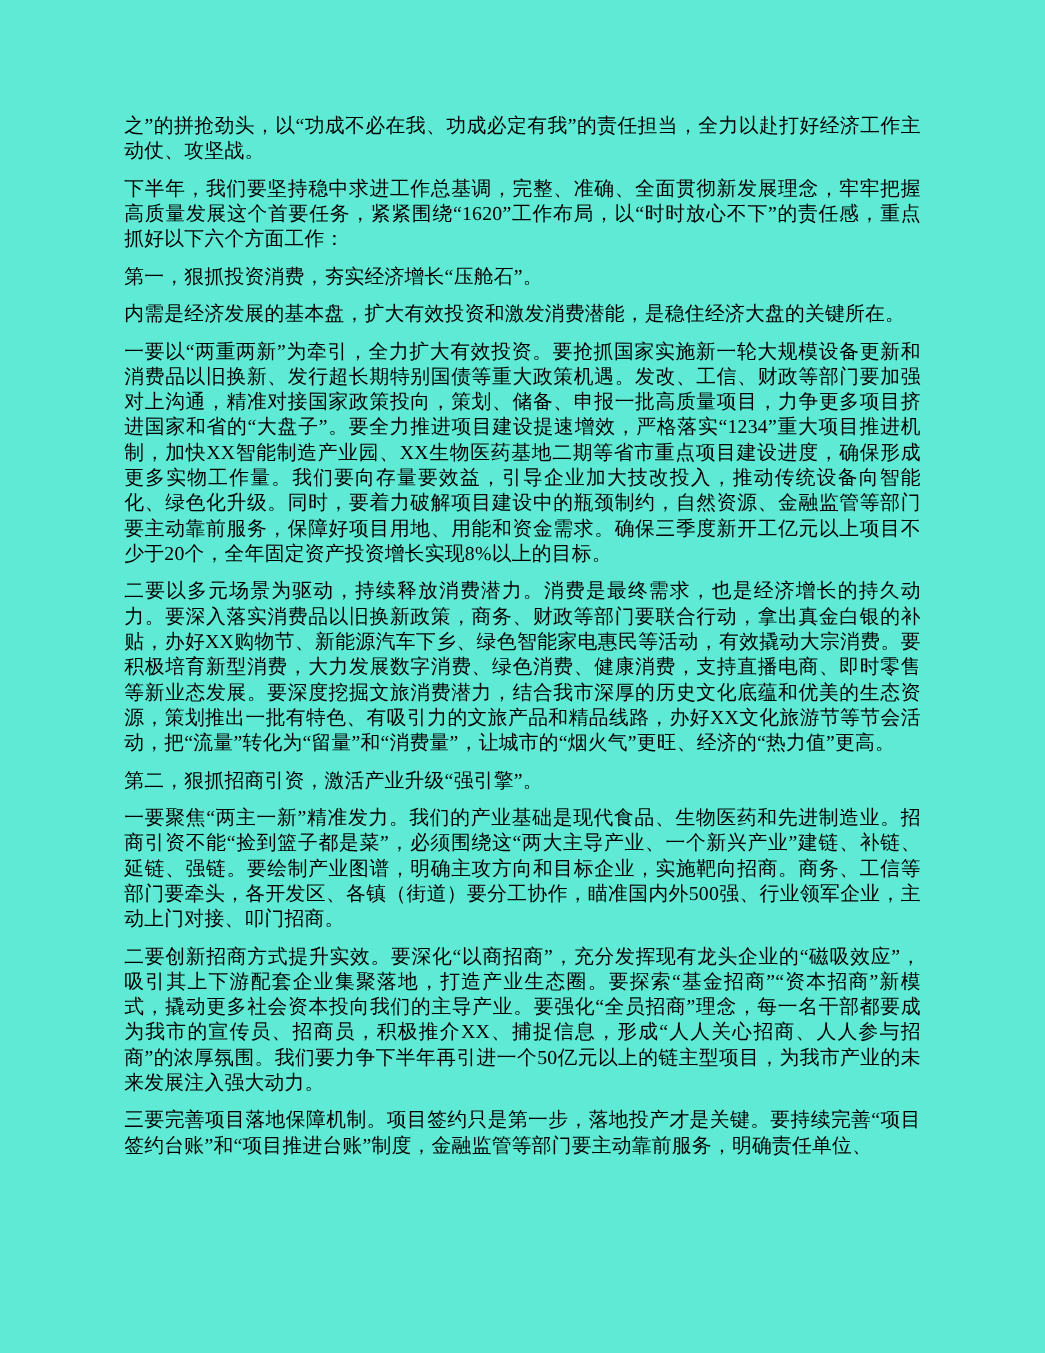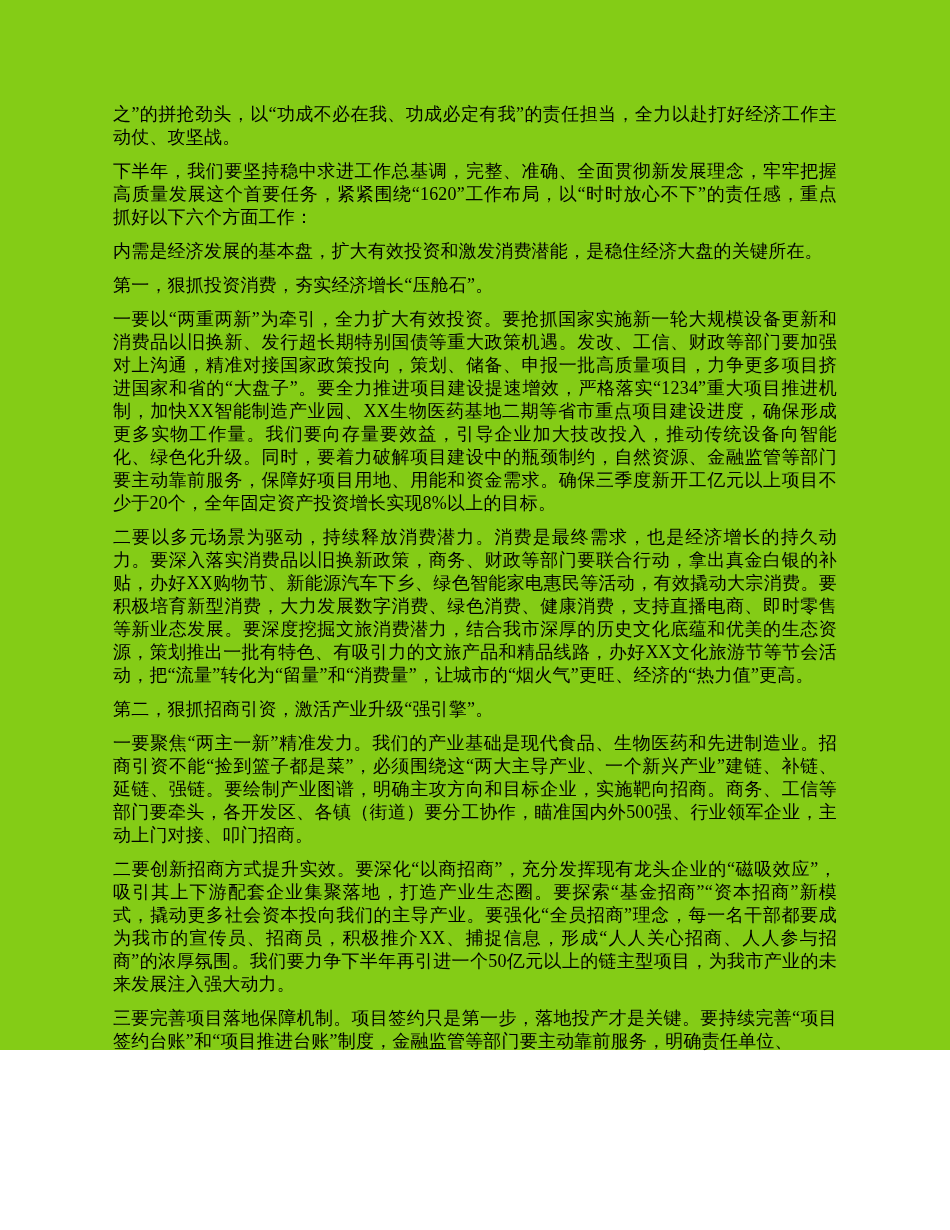--- a/index.html
+++ b/index.html
@@ -10,23 +10,23 @@
   }
   body {
     width: 950px;
     height: 1230px;
     overflow: hidden;
     font-family: "Liberation Serif", "DejaVu Serif", serif;
     color: #000000;
   }
   .page {
     width: 950px;
-    height: 1050px;
+    height: 1230px;
     padding: 103px 113px 40px 113px;
-    background: #84cc16;
+    background: #5eead4;
   }
   .doc p {
     margin: 0 0 11px 0;
     font-size: 18px;
     line-height: 23px;
     letter-spacing: 0.2px;
     text-align: justify;
     text-justify: inter-ideograph;
     word-break: break-all;
   }
@@ -34,22 +34,22 @@
     margin-bottom: 0;
   }
 </style>
 </head>
 <body>
 
 <div class="page">
   <div class="doc">
       <p>之”的拼抢劲头，以“功成不必在我、功成必定有我”的责任担当，全力以赴打好经济工作主动仗、攻坚战。</p>
       <p>下半年，我们要坚持稳中求进工作总基调，完整、准确、全面贯彻新发展理念，牢牢把握高质量发展这个首要任务，紧紧围绕“1620”工作布局，以“时时放心不下”的责任感，重点抓好以下六个方面工作：</p>
+      <p>第一，狠抓投资消费，夯实经济增长“压舱石”。</p>
       <p>内需是经济发展的基本盘，扩大有效投资和激发消费潜能，是稳住经济大盘的关键所在。</p>
-      <p>第一，狠抓投资消费，夯实经济增长“压舱石”。</p>
       <p>一要以“两重两新”为牵引，全力扩大有效投资。要抢抓国家实施新一轮大规模设备更新和消费品以旧换新、发行超长期特别国债等重大政策机遇。发改、工信、财政等部门要加强对上沟通，精准对接国家政策投向，策划、储备、申报一批高质量项目，力争更多项目挤进国家和省的“大盘子”。要全力推进项目建设提速增效，严格落实“1234”重大项目推进机制，加快XX智能制造产业园、XX生物医药基地二期等省市重点项目建设进度，确保形成更多实物工作量。我们要向存量要效益，引导企业加大技改投入，推动传统设备向智能化、绿色化升级。同时，要着力破解项目建设中的瓶颈制约，自然资源、金融监管等部门要主动靠前服务，保障好项目用地、用能和资金需求。确保三季度新开工亿元以上项目不少于20个，全年固定资产投资增长实现8%以上的目标。</p>
       <p>二要以多元场景为驱动，持续释放消费潜力。消费是最终需求，也是经济增长的持久动力。要深入落实消费品以旧换新政策，商务、财政等部门要联合行动，拿出真金白银的补贴，办好XX购物节、新能源汽车下乡、绿色智能家电惠民等活动，有效撬动大宗消费。要积极培育新型消费，大力发展数字消费、绿色消费、健康消费，支持直播电商、即时零售等新业态发展。要深度挖掘文旅消费潜力，结合我市深厚的历史文化底蕴和优美的生态资源，策划推出一批有特色、有吸引力的文旅产品和精品线路，办好XX文化旅游节等节会活动，把“流量”转化为“留量”和“消费量”，让城市的“烟火气”更旺、经济的“热力值”更高。</p>
       <p>第二，狠抓招商引资，激活产业升级“强引擎”。</p>
       <p>一要聚焦“两主一新”精准发力。我们的产业基础是现代食品、生物医药和先进制造业。招商引资不能“捡到篮子都是菜”，必须围绕这“两大主导产业、一个新兴产业”建链、补链、延链、强链。要绘制产业图谱，明确主攻方向和目标企业，实施靶向招商。商务、工信等部门要牵头，各开发区、各镇（街道）要分工协作，瞄准国内外500强、行业领军企业，主动上门对接、叩门招商。</p>
       <p>二要创新招商方式提升实效。要深化“以商招商”，充分发挥现有龙头企业的“磁吸效应”，吸引其上下游配套企业集聚落地，打造产业生态圈。要探索“基金招商”“资本招商”新模式，撬动更多社会资本投向我们的主导产业。要强化“全员招商”理念，每一名干部都要成为我市的宣传员、招商员，积极推介XX、捕捉信息，形成“人人关心招商、人人参与招商”的浓厚氛围。我们要力争下半年再引进一个50亿元以上的链主型项目，为我市产业的未来发展注入强大动力。</p>
       <p>三要完善项目落地保障机制。项目签约只是第一步，落地投产才是关键。要持续完善“项目签约台账”和“项目推进台账”制度，金融监管等部门要主动靠前服务，明确责任单位、</p>
     </div>
 </div>
 
 </body></html>

